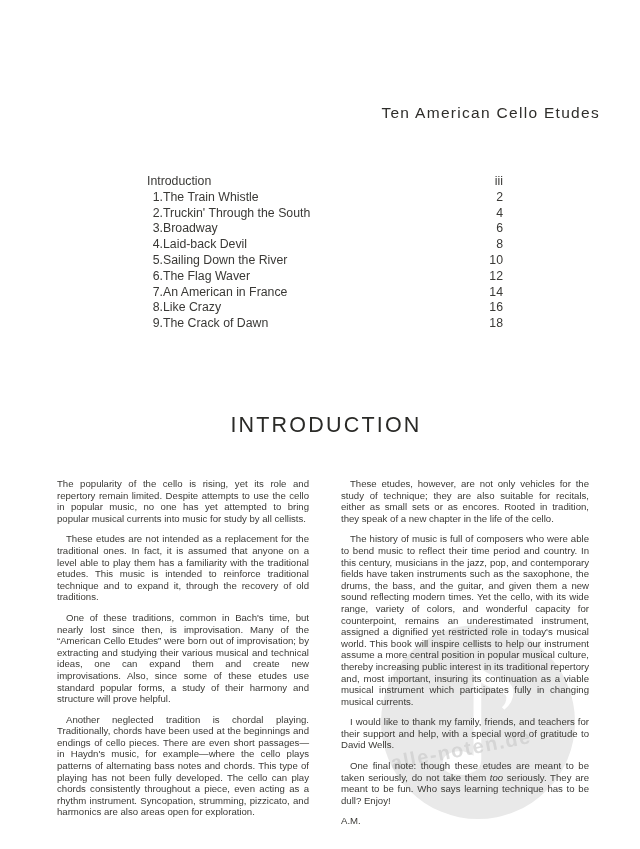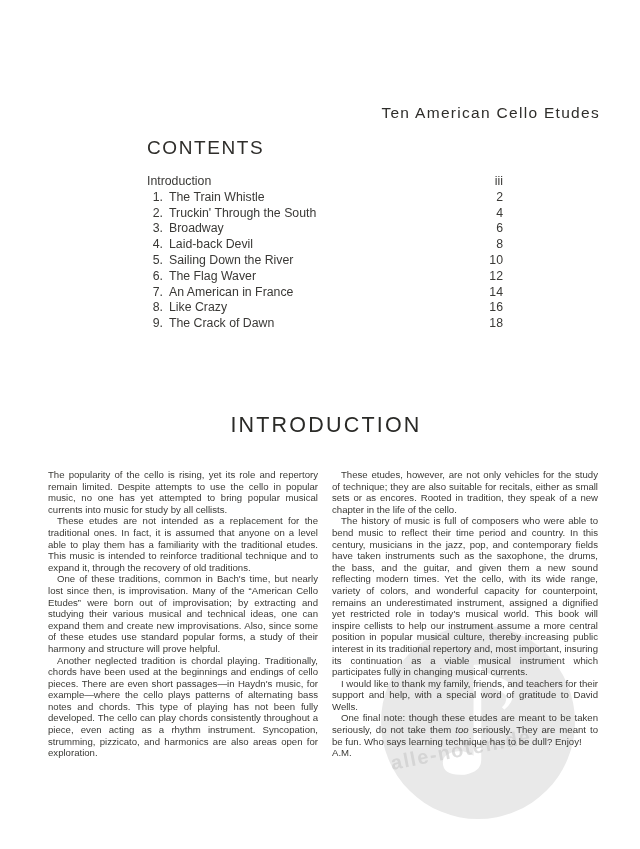--- a/index.html
+++ b/index.html
@@ -85,37 +85,37 @@
     display: flex;
     height: 15.8px;
     line-height: 15.8px;
     white-space: nowrap;
   }
   .toc-num {
     width: 16px;
     text-align: right;
     flex: 0 0 16px;
   }
-  .toc-label { margin-left: 6px; }
+  .toc-label { }
   .toc-label-flush { margin-left: 0; }
   .toc-page { margin-left: auto; text-align: center; }
 
   
   .col {
     position: absolute;
     top: 469px;
     z-index: 1;
     font-size: 9.6px;
     line-height: 11.6px;
     text-align: justify;
     color: #3b3a36;
   }
   .col-left  { left: 48px;  width: 270px; }
   .col-right { left: 332px; width: 266px; }
-  .col p { margin: 0; }
+  .col p { margin: 9px; }
   .col p.indent { text-indent: 9px; }
   .signature {
     text-align: left;
     margin-top: 5px;
     padding-right: 2px;
   }
 </style>
 </head>
 <body>
 
@@ -124,21 +124,20 @@
   <div class="watermark-logo">
     <svg width="200" height="200" viewBox="0 0 200 200">
       <circle cx="100" cy="100" r="97" fill="#e9e9e9"></circle>
       <text x="100" y="152" font-size="150" fill="#ffffff" text-anchor="middle" font-family="DejaVu Sans, sans-serif">♪</text>
     </svg>
   </div>
   <div class="watermark-text">alle-noten.de</div>
 
   <div class="book-title">Ten American Cello Etudes</div>
 
-  <div class="contents-heading">CONTENTS</div>
 
   <div class="toc">
 
     <div class="toc-row">
       <span class="toc-label toc-label-flush">Introduction</span>
       <span class="toc-page">iii</span>
     </div>
 
     <div class="toc-row">
       <span class="toc-num">1.</span>

